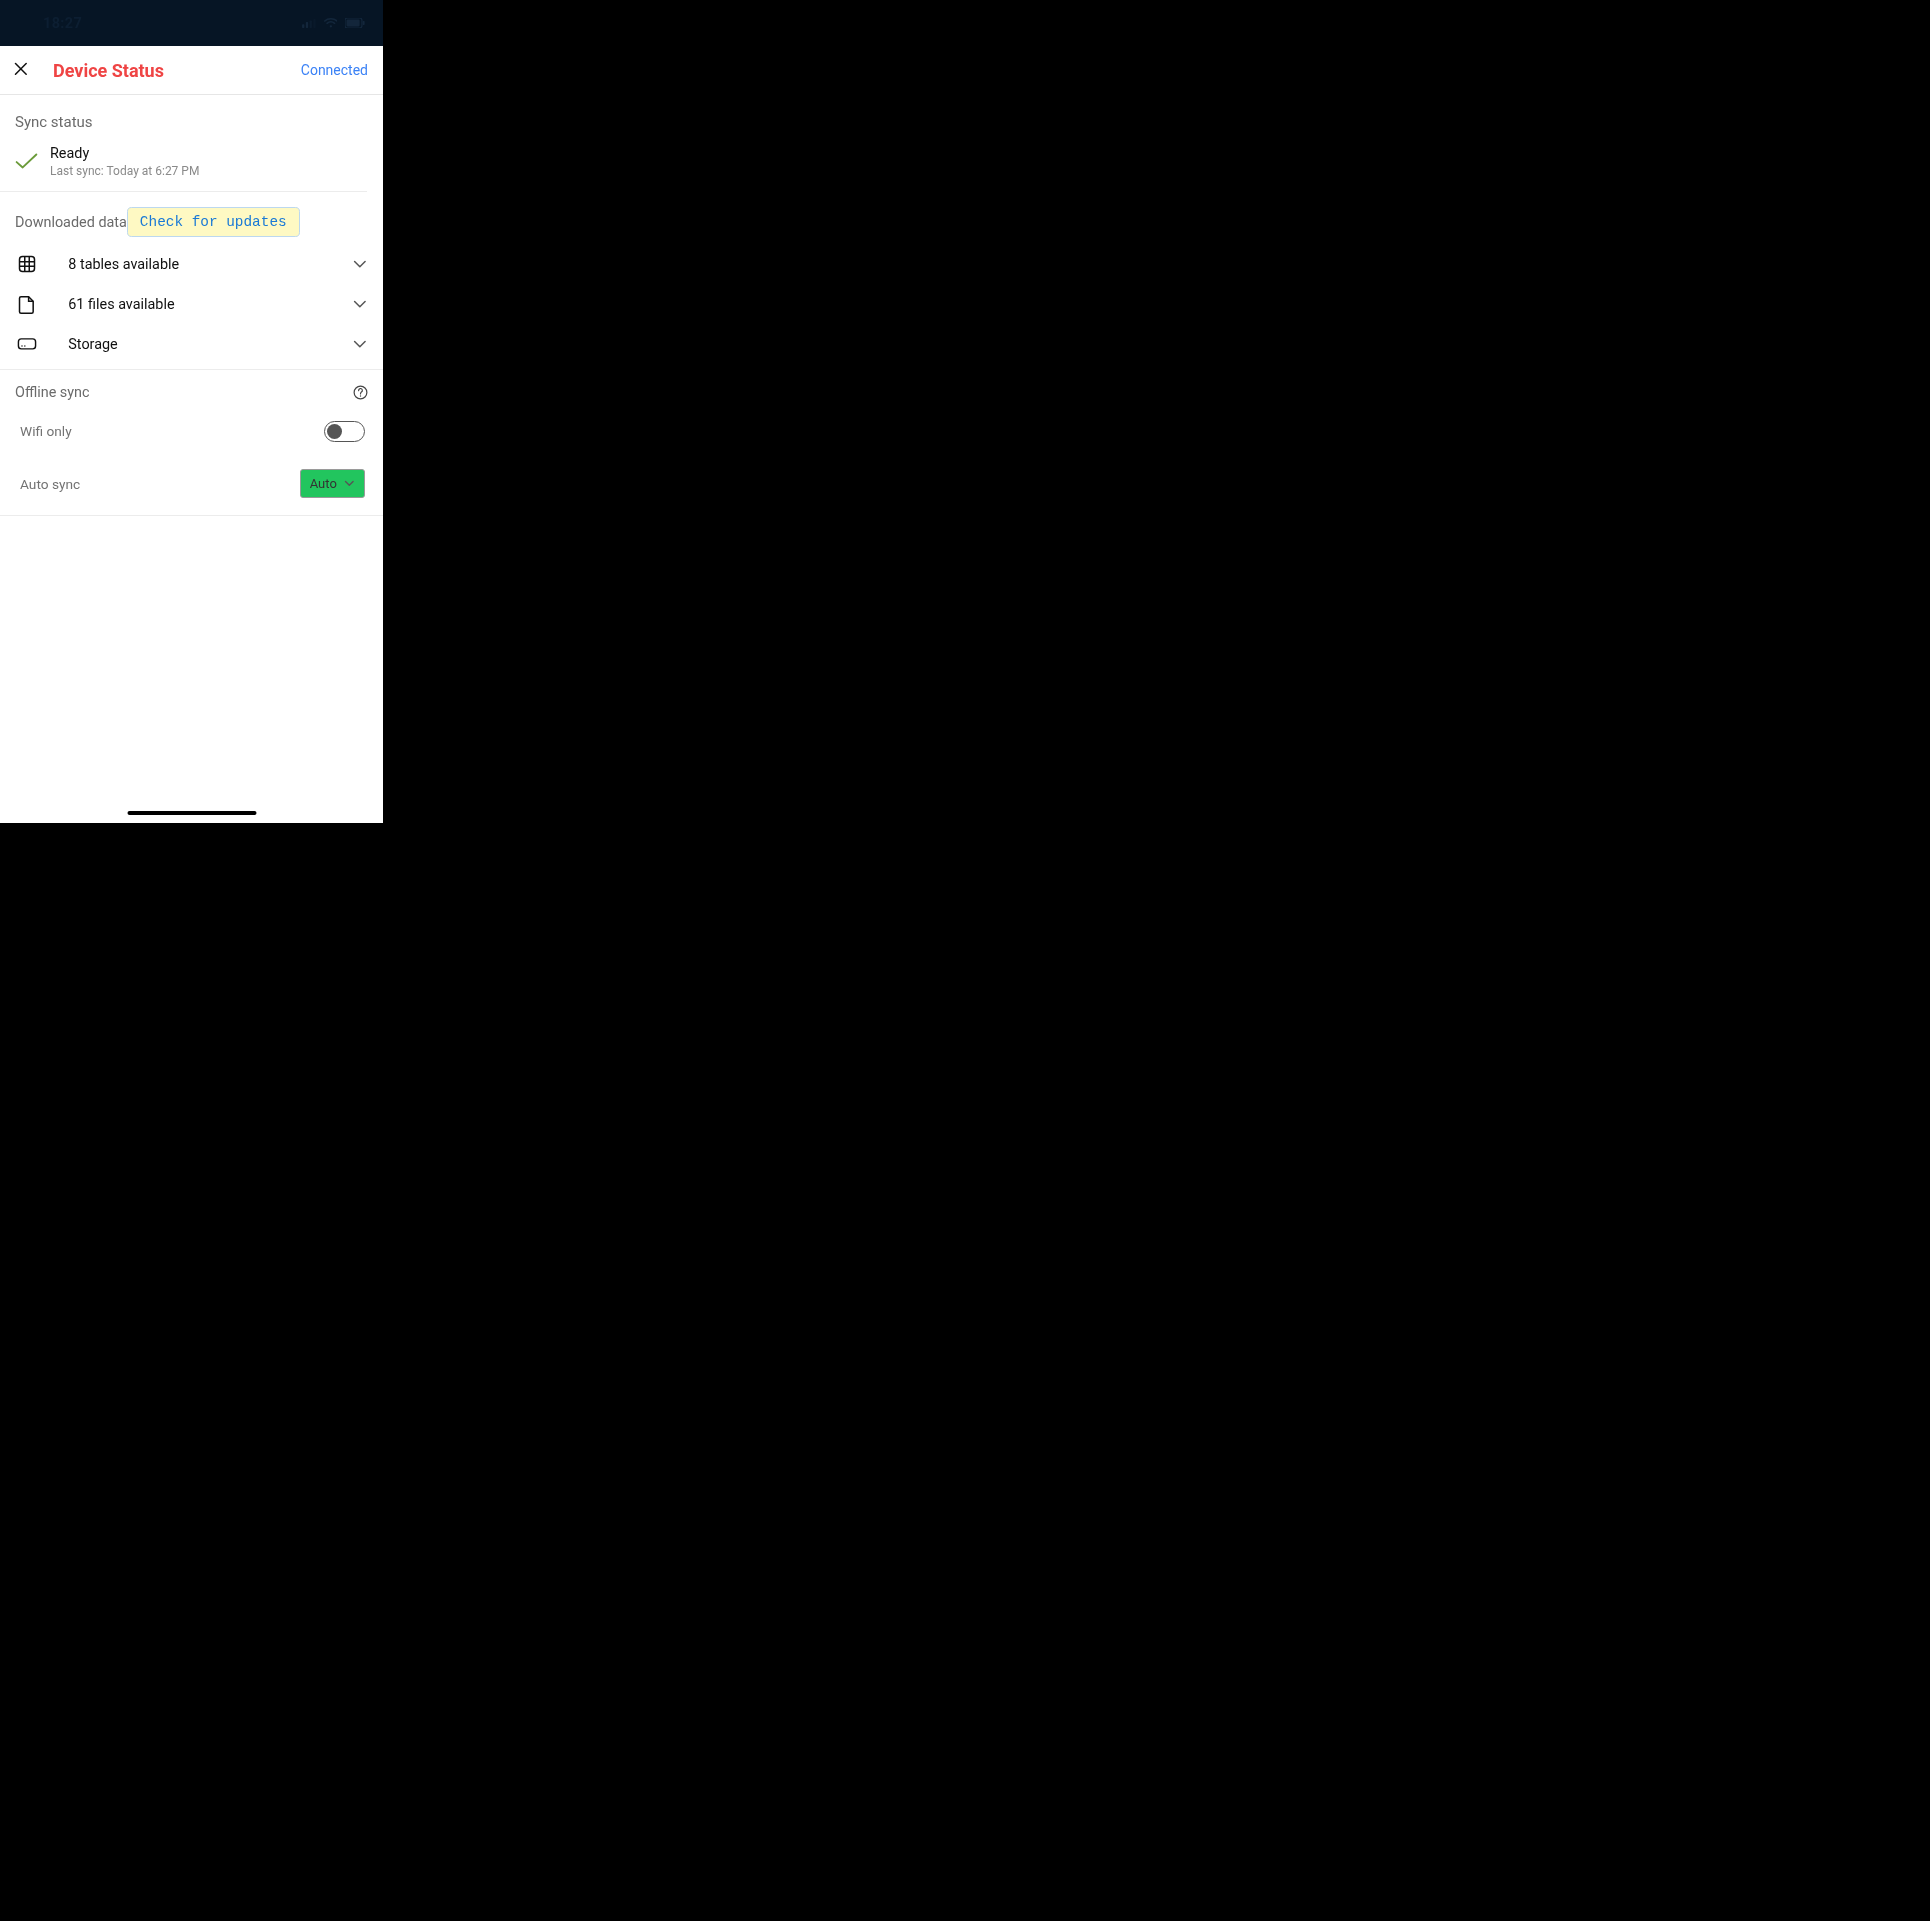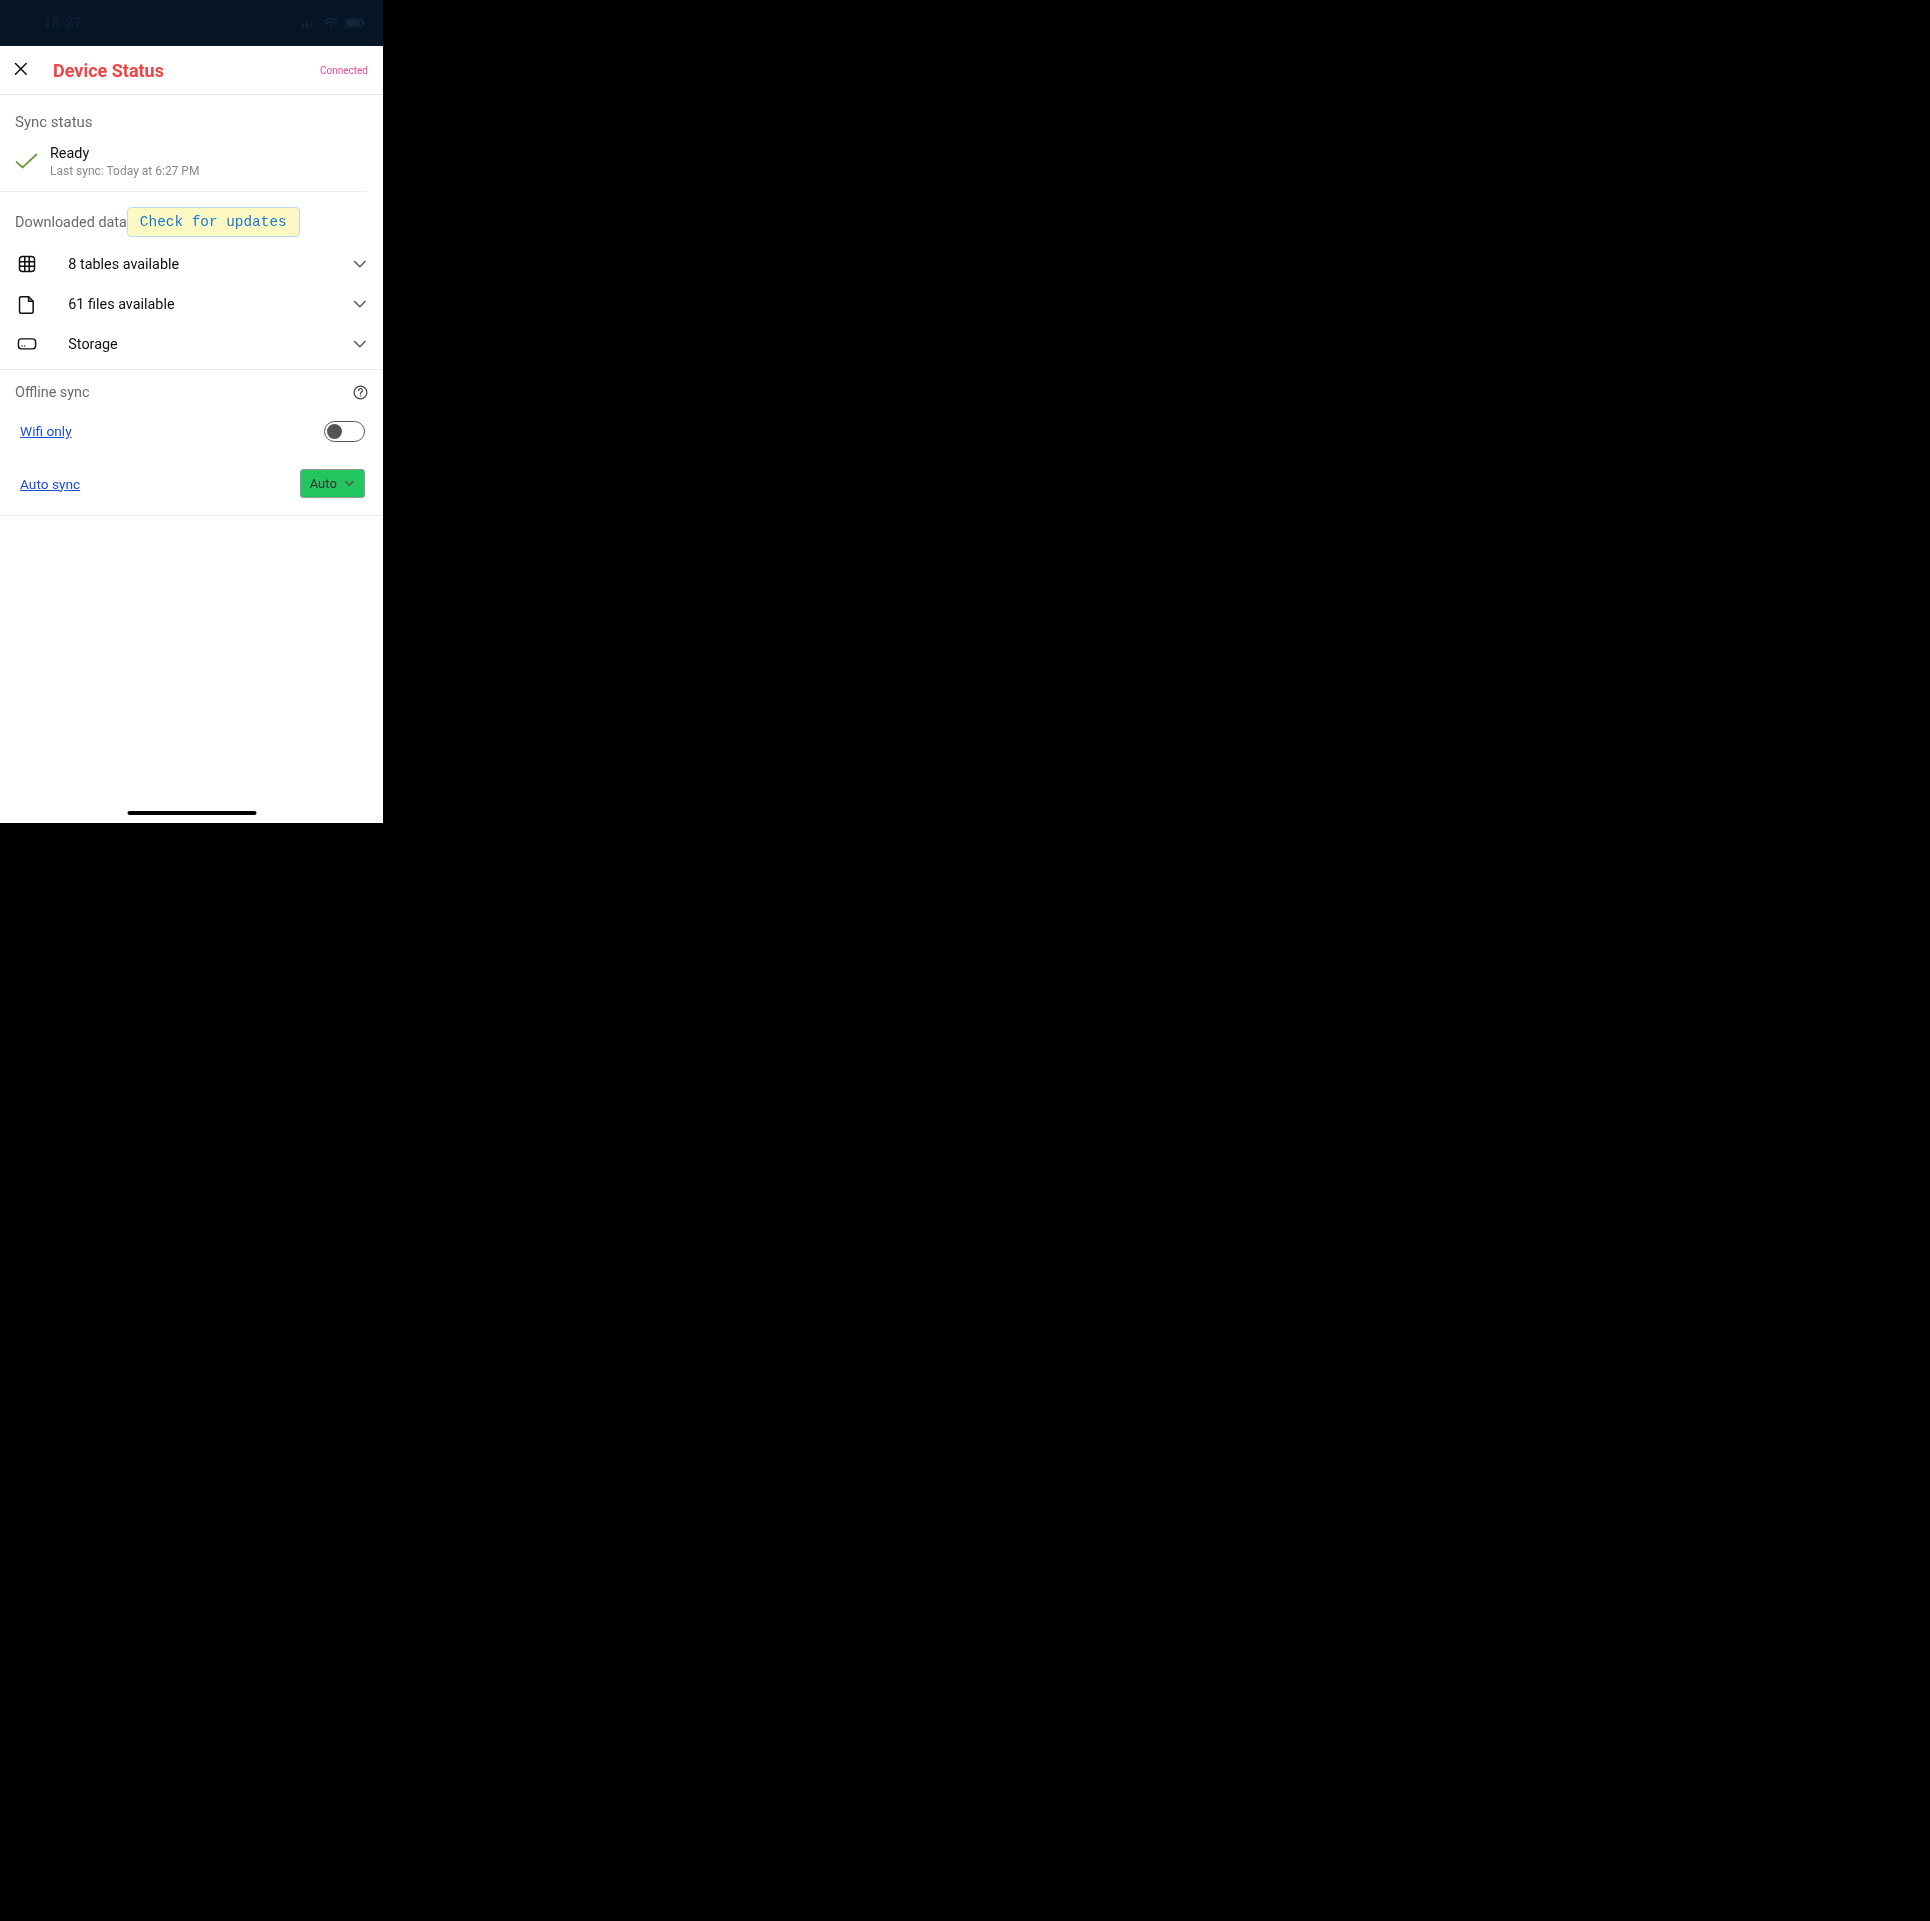--- a/index.html
+++ b/index.html
@@ -42,22 +42,22 @@
   .header .close { width: 16.7px; height: 16.7px; display:flex; align-items:center; justify-content:center;}
   .header .title {
     font-size: 18px;
     font-weight: 700;
     color: #ef4444;
     flex: 0 0 auto;
     margin-left: 10.6px;
   }
   .header .spacer { flex: 1; }
   .header .conn {
-    font-size: 10px;
-    color: #ec4899;
+    font-size: 14px;
+    color: #3b82f6;
   }
 
   .section-label {
     color: #6b6b6b;
     font-size: 15px;
     padding: 0 15px;
   }
   .section-sync { padding-top: 18px; }
 
   .sync-status {
@@ -110,21 +110,21 @@
   }
   .offline-header .label { color: #6b6b6b; font-size: 14.4px; }
   .offline-header .help { width: 15px; height: 15px; }
 
   .offline-row {
     display: flex;
     align-items: center;
     justify-content: space-between;
     padding: 13.7px 18px 13.7px 20px;
   }
-  .offline-row .text { font-size: 13.7px; color: #1d4ed8; text-decoration: underline; }
+  .offline-row .text { font-size: 13.7px; color: #737373; }
 
   .toggle {
     width: 41px; height: 21px; border-radius: 758px;
     border: 1.1px solid #555; background: #fff;
     position: relative; cursor: pointer;
   }
   .toggle .knob {
     position: absolute; left: 2.3px; top: 2.3px;
     width: 15px; height: 15px; border-radius: 50%;
     background: #555;

